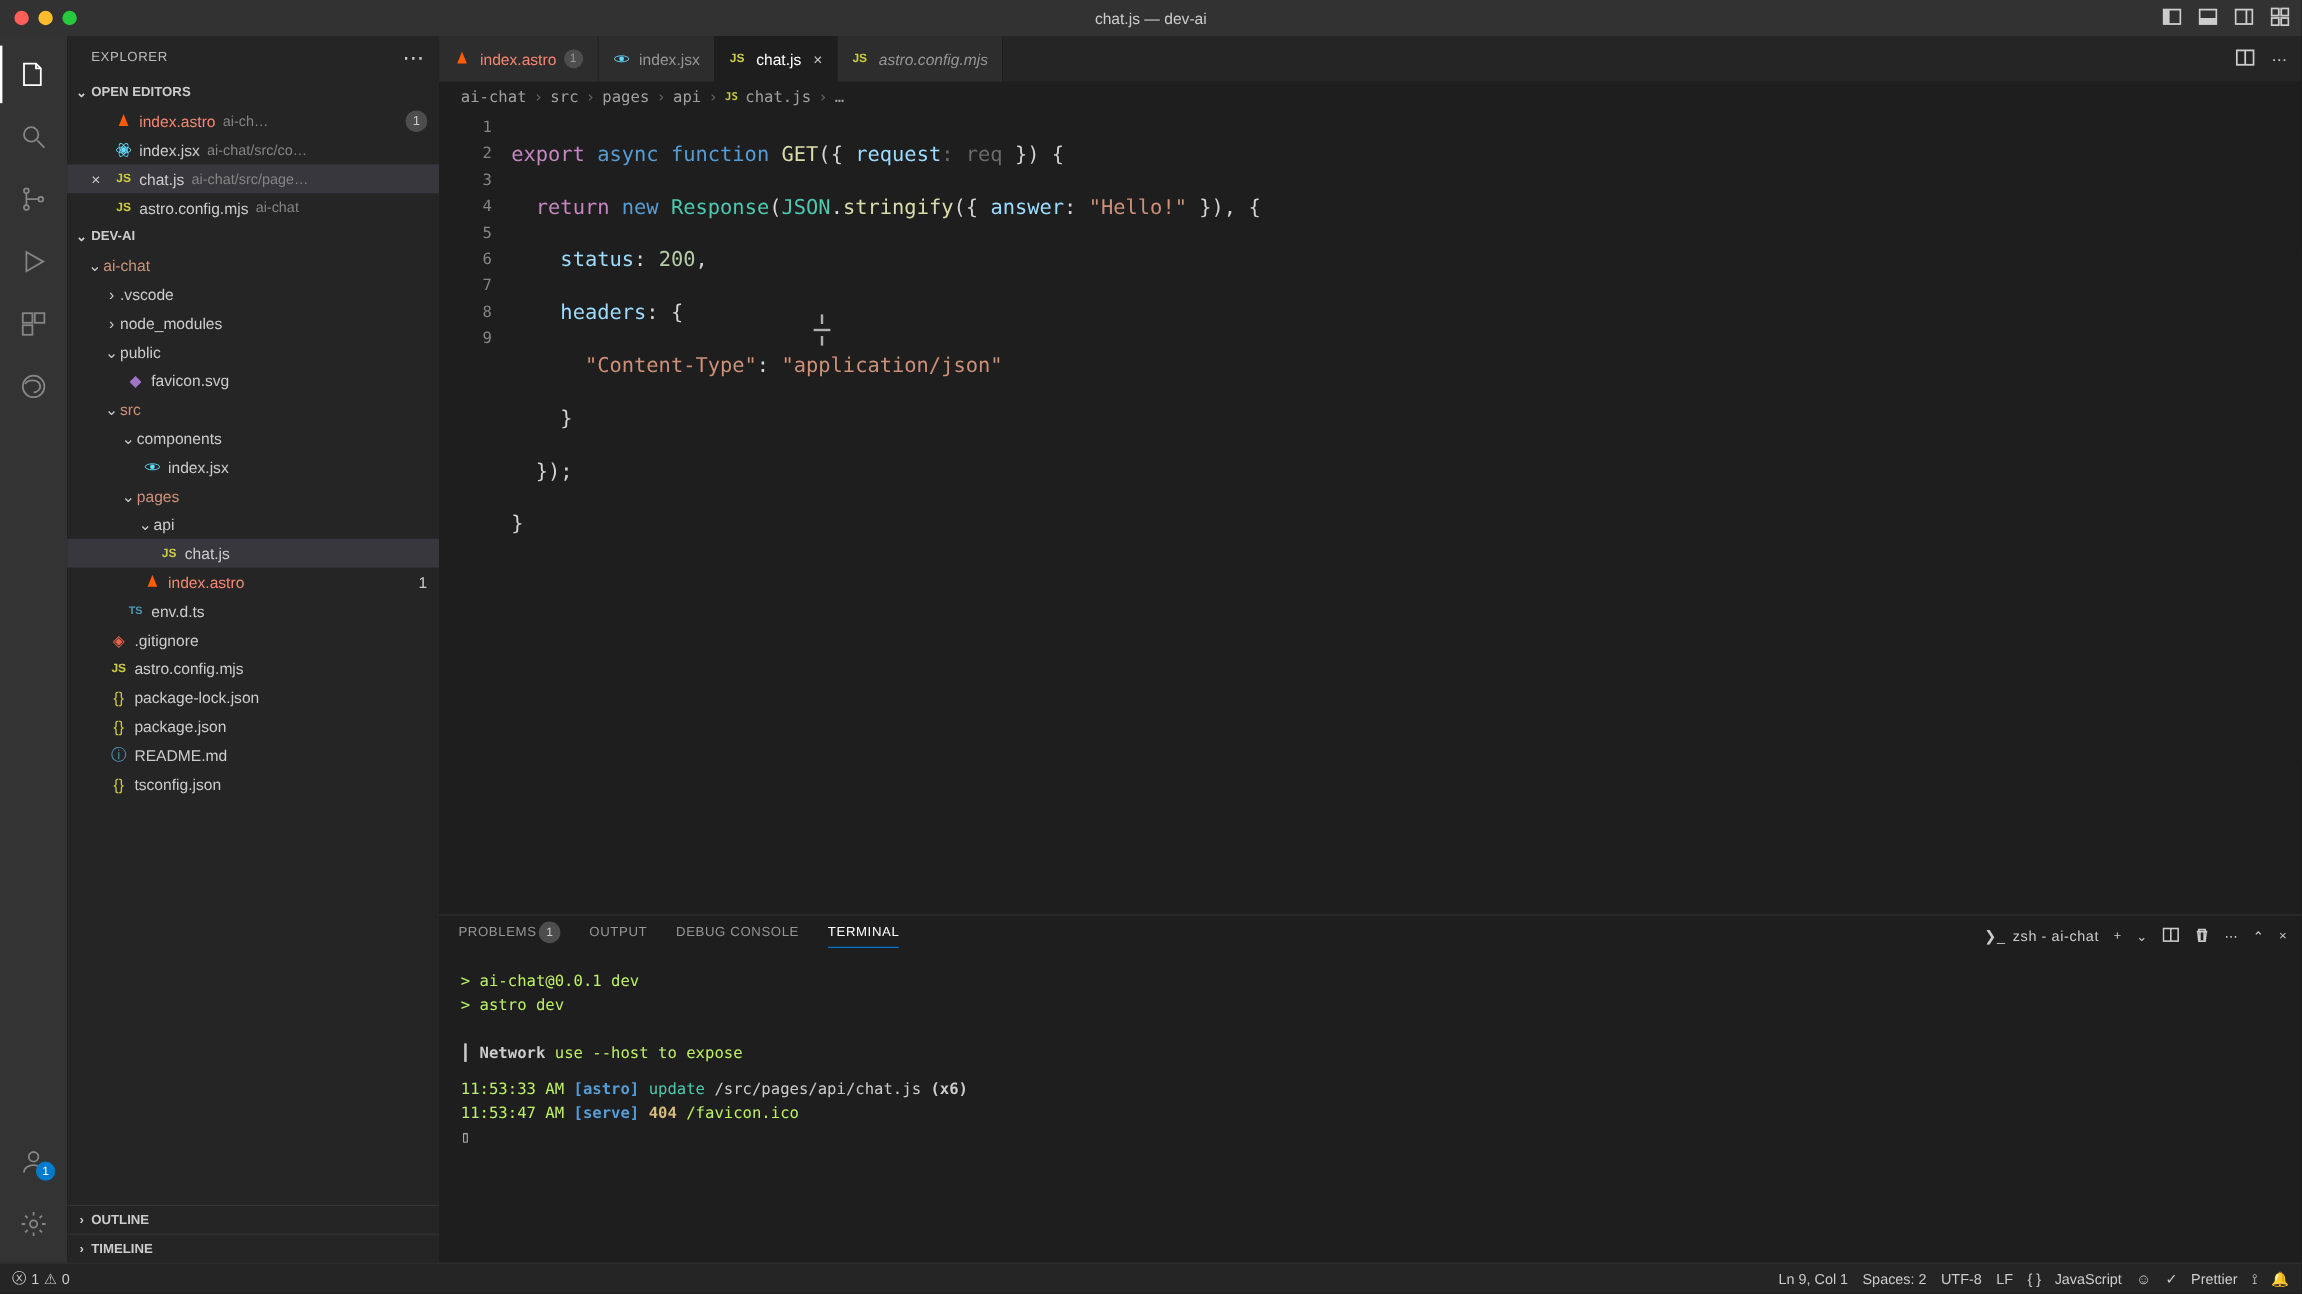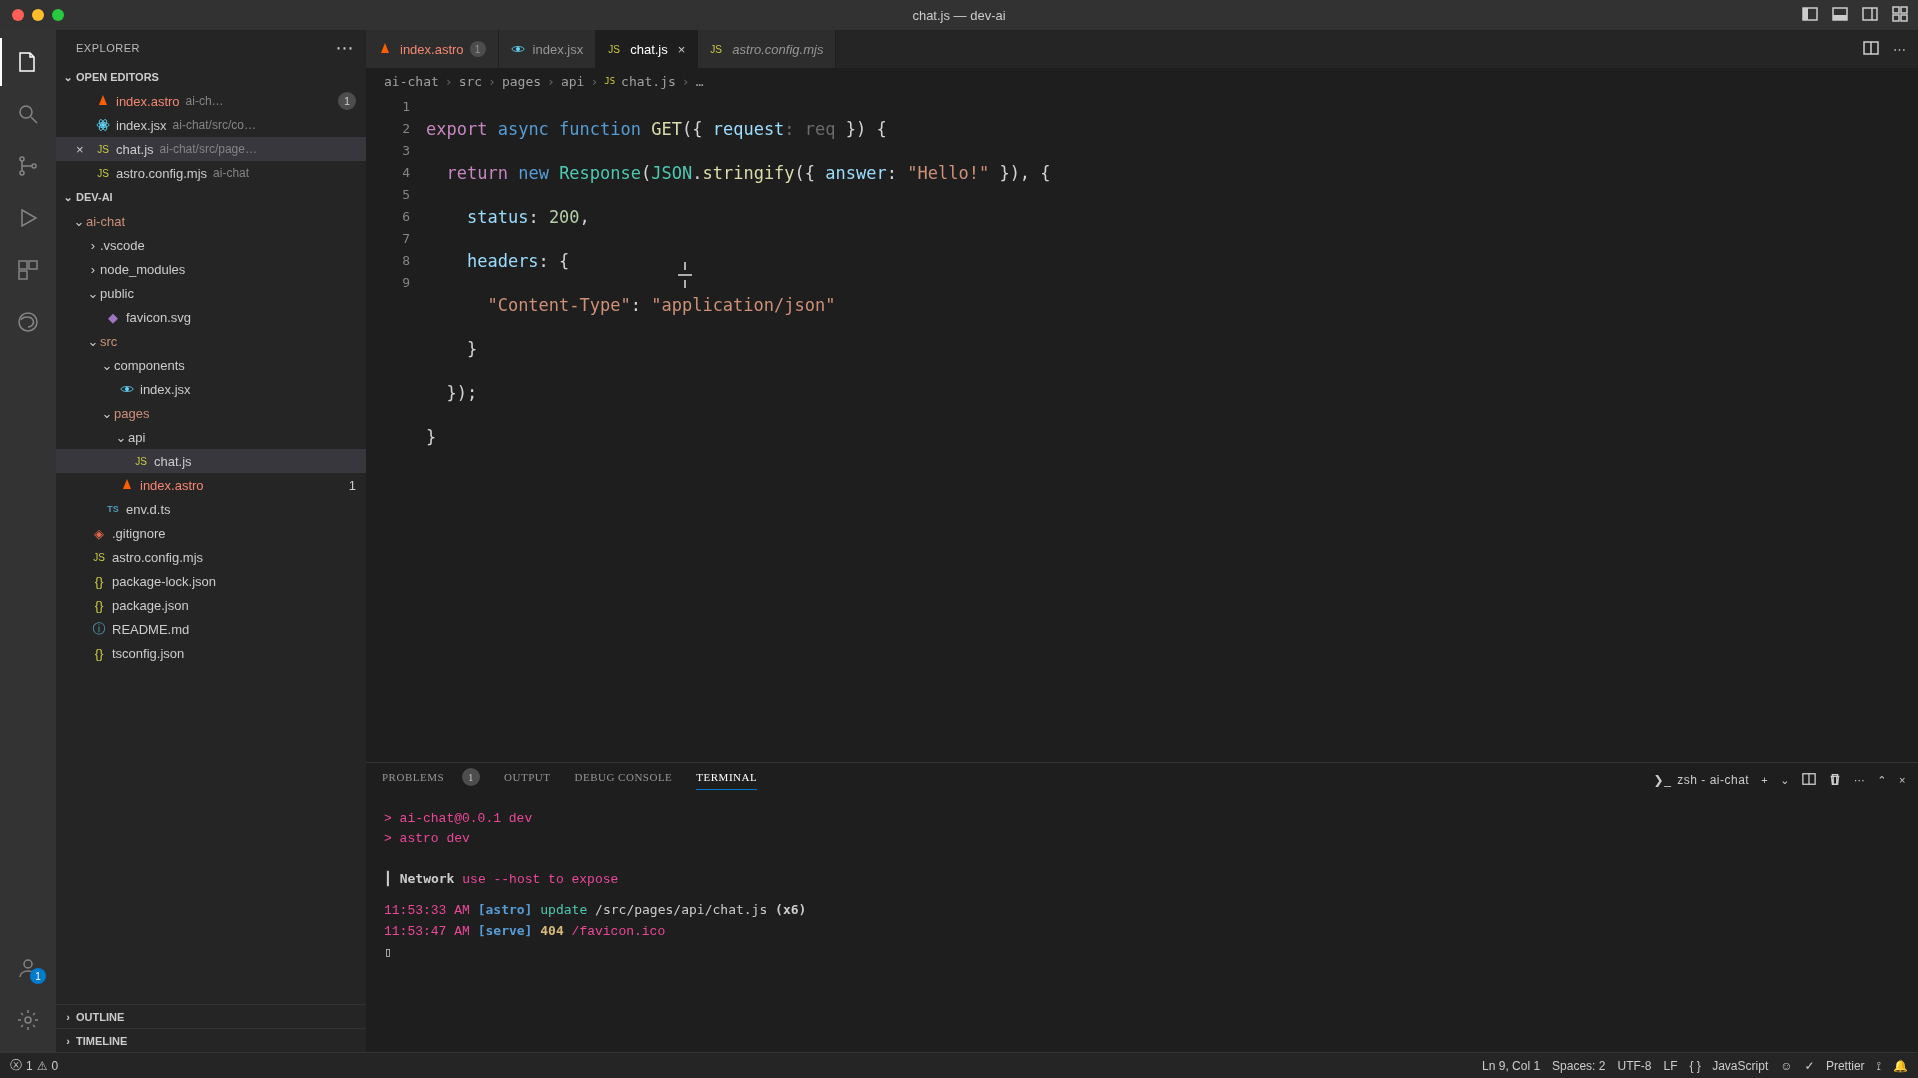--- a/index.html
+++ b/index.html
@@ -81,42 +81,42 @@
 .pl { color: #9cdcfe; }
 .str { color: #ce9178; }
 .num { color: #b5cea8; }
 .ty { color: #4ec9b0; }
 .op { color: #d4d4d4; }
 .faint { color: #6a6a6a; }
 
 
 .panel { height: 290px; border-top: 1px solid #333; display: flex; flex-direction: column; }
 .panel-tabs { height: 34px; display: flex; align-items: center; padding-left: 16px; gap: 24px; font-size: 11px; letter-spacing: 0.5px; }
-.ptab { color: #969696; cursor: pointer; padding-bottom: 6px; display: flex; align-items: center; gap: 18px; font-family: Liberation Serif, serif; }
+.ptab { color: #969696; cursor: pointer; padding-bottom: 6px; display: flex; align-items: center; gap: 2px; }
 .ptab.active { color: #ffffff; border-bottom: 1px solid #0078d4; }
 .ptab .count { background: #4d4d4d; border-radius: 10px; width: 18px; height: 18px; font-size: 10px; display: flex; align-items: center; justify-content: center; color: #ccc; }
 .panel-right { margin-left: auto; margin-right: 12px; display: flex; align-items: center; gap: 12px; color: #cccccc; }
 .term-select { display: flex; align-items: center; gap: 6px; font-size: 12px; cursor: pointer; }
 .panel-body { flex: 1; padding: 12px 18px; font-size: 13px; line-height: 20px; overflow: hidden; }
 .astro-badge { background: #1b873f; color: #fff; padding: 0 6px; border-radius: 2px; }
 .tbold { font-weight: 700; }
 .link { color: #3794ff; text-decoration: underline; cursor: pointer; }
-.dim { color: #ec4899; font-family: Liberation Mono, monospace; }
+.dim { color: #bef264; }
 .tblue { color: #569cd6; }
 .tgreen { color: #4ec9b0; }
 .tyellow { color: #d7ba7d; }
 
 
 .statusbar { height: 26px; background: #252526; border-top: 1px solid #333; display: flex; align-items: center; font-size: 12px; color: #cccccc; }
 .sb-left, .sb-right { display: flex; align-items: center; gap: 12px; padding: 0 10px; }
 .sb-right { margin-left: auto; }
 .sb-itm { display: flex; align-items: center; gap: 4px; cursor: pointer; }
 
 
-.ic-js { color: #cbcb41; font-weight: 400; font-size: 10px; }
+.ic-js { color: #cbcb41; font-weight: 700; font-size: 10px; }
 .ic-ts { color: #519aba; font-size: 9px; font-weight: 700; }
 .ic-json { color: #cbcb41; }
 .ic-git { color: #e8674b; }
 .ic-md { color: #519aba; }
 .ic-svg { color: #a074c4; }
 
 svg { stroke-width: 1.5; }
 </style>
 </head>
 <body>

